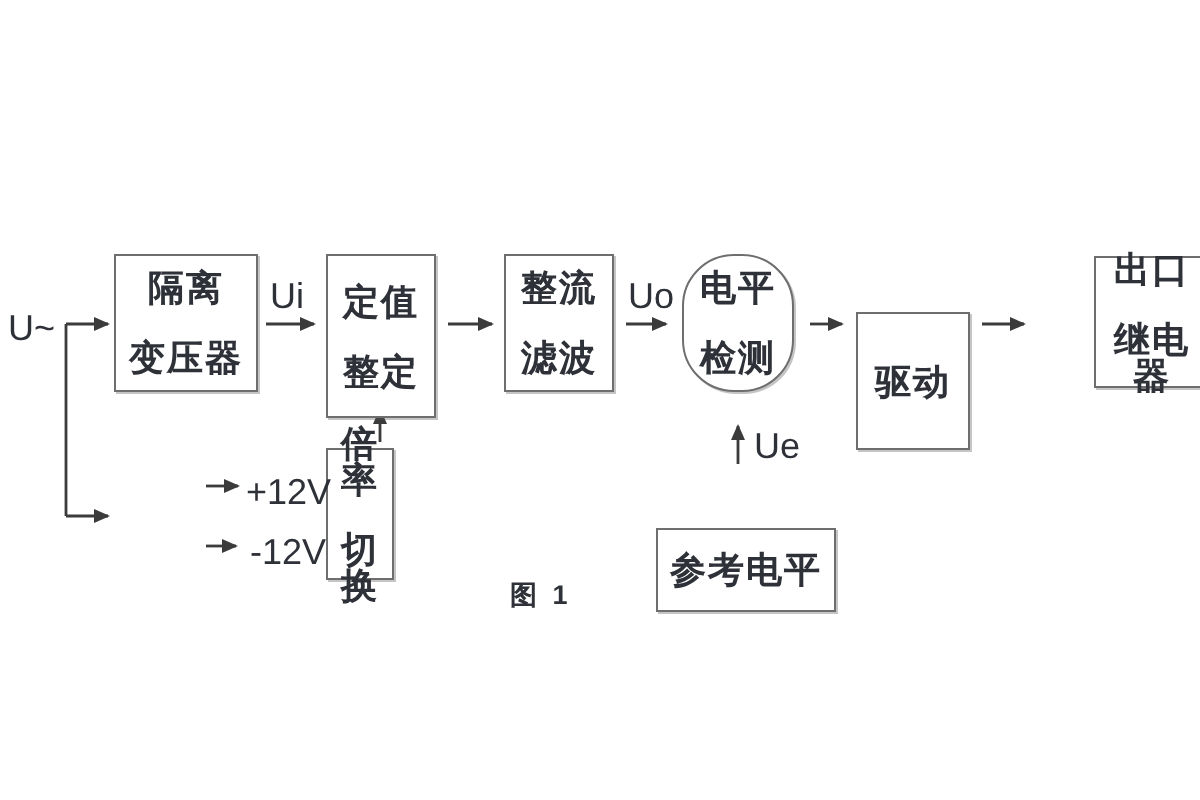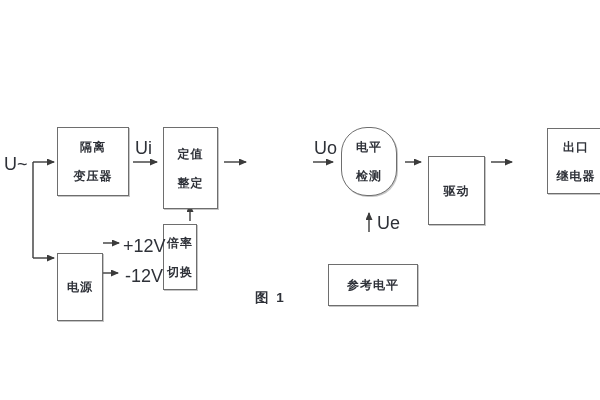--- a/index.html
+++ b/index.html
@@ -18,21 +18,21 @@
     position:absolute;
     box-sizing:border-box;
     border:1.5px solid #6e6e6e;
     box-shadow:1px 1px 0 rgba(90,90,90,.35);
     background:#fff;
     display:flex;
     flex-direction:column;
     align-items:center;
     justify-content:center;
     gap:17px;
-    font-size:12px;
+    font-size:18px;
     font-weight:700;
     letter-spacing:1px;
     line-height:1;
     text-align:center;
   }
   .block.single{gap:0;margin-top:29px;}
   .siglabel{
     position:absolute;
     font-size:18px;
     font-weight:400;
@@ -78,38 +78,39 @@
   <div class="block" style="left:57px;top:127px;width:72px;height:69px;">
     <span>隔离</span>
     <span>变压器</span>
   </div>
 
   <div class="block" style="left:163px;top:127px;width:55px;height:82px;">
     <span>定值</span>
     <span>整定</span>
   </div>
 
+  <div class="block" style="left:252px;top:127px;width:55px;height:69px;">
+    <span>整流</span>
+    <span>滤波</span>
+  </div>
 
   <div class="block" style="left:341px;top:127px;width:56px;height:69px;border-radius:26px;">
     <span>电平</span>
     <span>检测</span>
   </div>
 
   <div class="block single" style="left:428px;top:127px;width:57px;height:69px;">
     <span>驱动</span>
   </div>
 
   <div class="block" style="left:547px;top:128px;width:58px;height:66px;">
     <span>出口</span>
     <span>继电器</span>
   </div>
 
-  <div class="block single" style="left:57px;top:224px;width:46px;height:68px;">
-    <span>电源</span>
-  </div>
 
   <div class="block" style="left:163px;top:224px;width:34px;height:66px;">
     <span>倍率</span>
     <span>切换</span>
   </div>
 
   <div class="block single" style="left:328px;top:235px;width:90px;height:42px;">
     <span>参考电平</span>
   </div>
 

